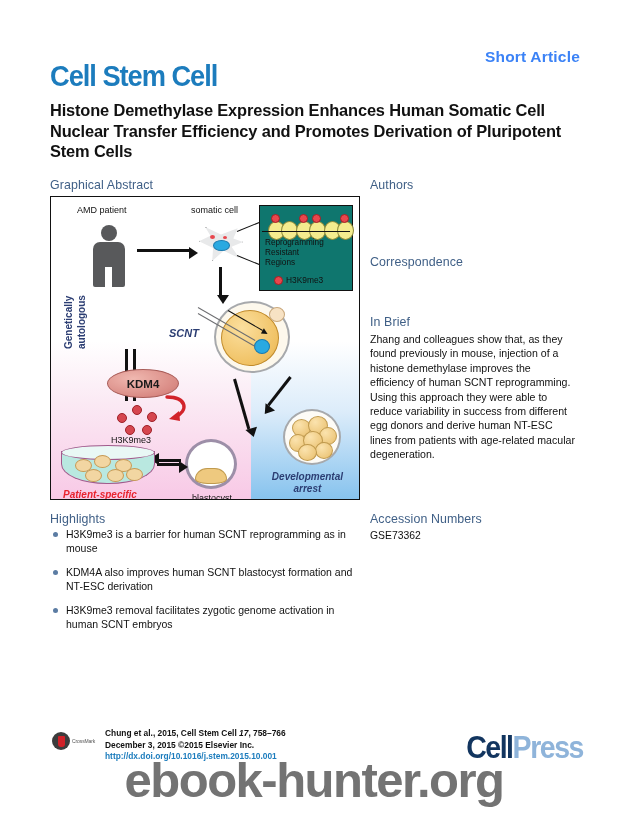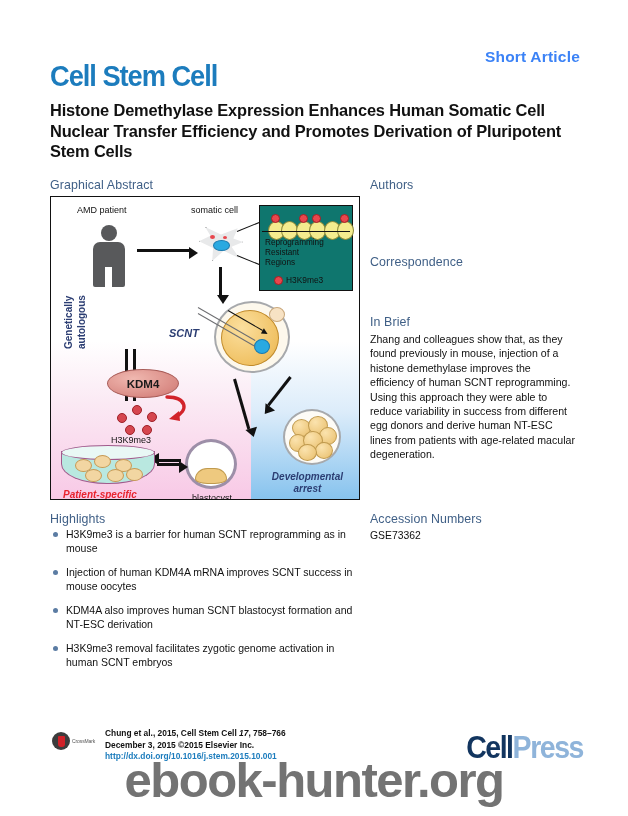--- a/index.html
+++ b/index.html
@@ -482,24 +482,20 @@
   <div class="body-text" id="t-accession">GSE73362</div>
 
   <div class="sec-head" id="h-highlights">Highlights</div>
   <div class="highlights" id="highlights-list">
       <div class="hl-item">
         <span class="hl-bullet"></span>
         <span class="hl-text">H3K9me3 is a barrier for human SCNT reprogramming as in mouse</span>
       </div>
       <div class="hl-item">
         <span class="hl-bullet"></span>
-        <span class="hl-text">Injection of human KDM4A mRNA improves SCNT success in mouse oocytes</span>
-      </div>
-      <div class="hl-item">
-        <span class="hl-bullet"></span>
         <span class="hl-text">KDM4A also improves human SCNT blastocyst formation and NT-ESC derivation</span>
       </div>
       <div class="hl-item">
         <span class="hl-bullet"></span>
         <span class="hl-text">H3K9me3 removal facilitates zygotic genome activation in human SCNT embryos</span>
       </div>
     </div>
 
   <div class="crossmark">
     <div class="cm-circle">

